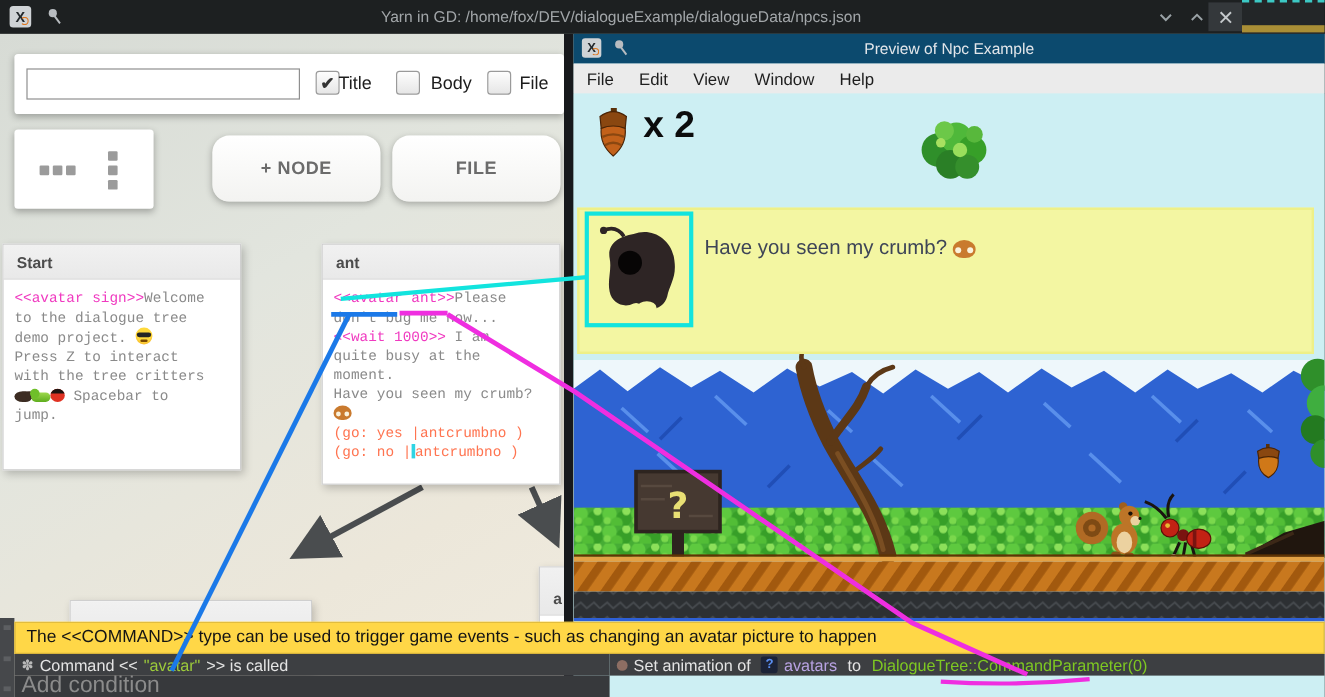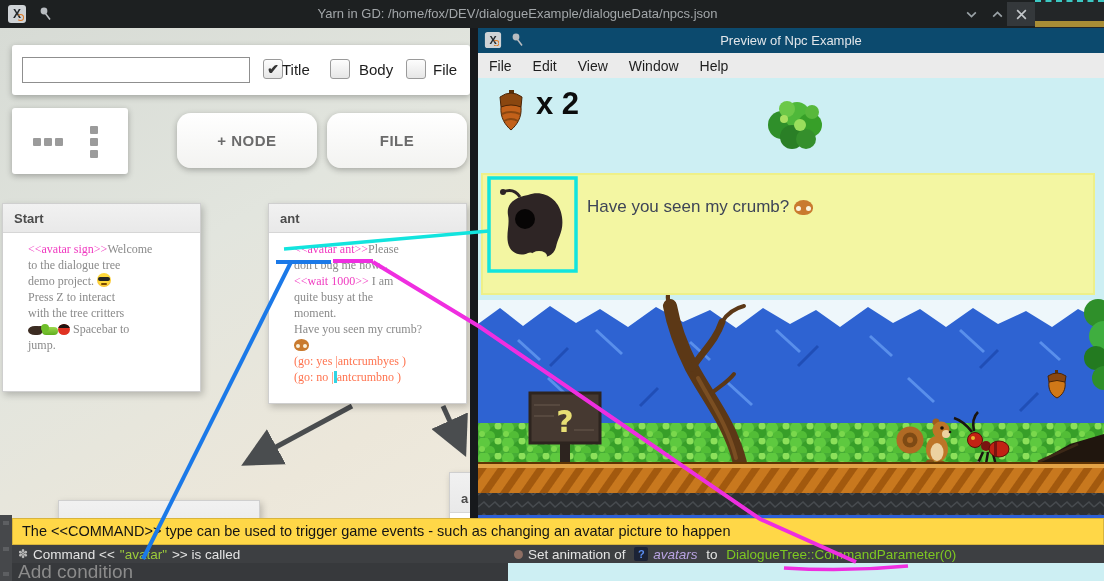--- a/index.html
+++ b/index.html
@@ -32,21 +32,21 @@
   .cb.checked::after{content:"✔";font-weight:bold}
   .cb-label{position:absolute;top:16px;font-size:15px;color:#1d1d1d}
   .tool-btn{position:absolute;background:linear-gradient(180deg,#ffffff,#f3f3f1);border-radius:14px;
     box-shadow:0 2px 6px rgba(0,0,0,.28);display:flex;align-items:center;justify-content:center;
     font-weight:bold;font-size:15px;color:#6b6b6b;letter-spacing:.5px}
   .dot{position:absolute;background:#9b9b9b;width:8px;height:8px;border-radius:1px}
 
   .node{position:absolute;background:#fff;border:1px solid #cfcfcf;box-shadow:2px 3px 7px rgba(0,0,0,.22);overflow:hidden}
   .node-header{height:29px;background:linear-gradient(#f1f1f1,#e9e9e9);border-bottom:1px solid #d6d6d6;
     font-weight:bold;font-size:13px;color:#4c4c4c;line-height:29px;padding-left:11px}
-  .node-body{padding:8px 25px;font-family:Liberation Serif, serif;font-size:12px;line-height:16px;
+  .node-body{padding:8px 9px;font-family:Liberation Mono, monospace;font-size:12px;line-height:16px;
     color:#8a8a8a;white-space:pre-wrap}
   .cmd{color:#f03ac0}
   .goto{color:#ff7450}
   .caret{display:inline-block;width:3px;height:12px;background:#2fd4e4;vertical-align:-2px}
 
   
   .emoji{display:inline-block;vertical-align:-2px;position:relative}
   .e-sun{width:14px;height:14px;border-radius:50%;background:radial-gradient(circle at 50% 40%,#ffd93b 55%,#f09a20 100%)}
   .e-sun::after{content:"";position:absolute;left:1px;right:1px;top:4px;height:4px;background:#242424;border-radius:2px}
   .e-sun::before{content:"";position:absolute;left:4px;right:4px;bottom:2px;height:2px;background:#7a4a00;border-radius:1px}
@@ -84,21 +84,21 @@
     box-shadow:inset 0 0 0 1px #d8b43c;line-height:26px;font-size:14.5px;color:#141414;
     padding-left:10px;z-index:3}
   .ev-panel{position:absolute;top:545px;height:36px;z-index:3}
   .ev-row1{height:18px;display:flex;align-items:center;gap:5px;font-size:13.5px;color:#e4e4e4;
     background:#3d3f42;padding-left:6px;white-space:pre}
   .ev-row2{height:18px;line-height:18px;font-size:19px;color:#8b8b8b;background:#37393c;padding-left:6px}
   .flower-icon{color:#b9b9b9;font-size:12px}
   .action-dot{display:inline-block;width:9px;height:9px;border-radius:50%;background:#8d6e63}
   .qchip{display:inline-block;width:14px;height:14px;background:#1c2336;color:#5b8ff2;border-radius:2px;
     font:bold 11px/14px "Liberation Sans",sans-serif;text-align:center}
-  .obj-name{color:#b9a3e3;font-style:italic}
+  .obj-name{color:#b9a3e3;}
   .green-param{color:#9ccb3b}
   .green-expr{color:#7ec822}
 
   .annotations{position:absolute;left:0;top:0;width:1104px;height:581px;z-index:50;pointer-events:none}
 </style>
 </head>
 <body>
 
 <div id="screen">
 
@@ -174,21 +174,21 @@
 
     <div class="node" style="left:268px;top:175px;width:199px;height:201px">
       <div class="node-header">ant</div>
       <div class="node-body"><span class="cmd">&lt;&lt;avatar ant&gt;&gt;</span><span>Please
 don't bug me now...
 </span><span class="cmd">&lt;&lt;wait 1000&gt;&gt;</span><span> I am
 quite busy at the
 moment.
 Have you seen my crumb?
 </span><span class="emoji e-pretzel"></span><span>
-</span><span class="goto">(go: yes |antcrumbyes )</span><span>
+</span><span class="goto">(go: yes |antcrumbno )</span><span>
 </span><span class="goto">(go: no |</span><span class="caret"></span><span class="goto">antcrumbno )</span></div>
     </div>
 
     <div class="node" style="left:58px;top:472px;width:202px;height:62px">
       <div class="node-header" style="height:40px;line-height:48px">antcrumbyes</div>
     </div>
 
     <div class="node" style="left:449px;top:444px;width:60px;height:70px">
       <div class="node-header" style="height:40px;line-height:52px">a</div>
     </div>

